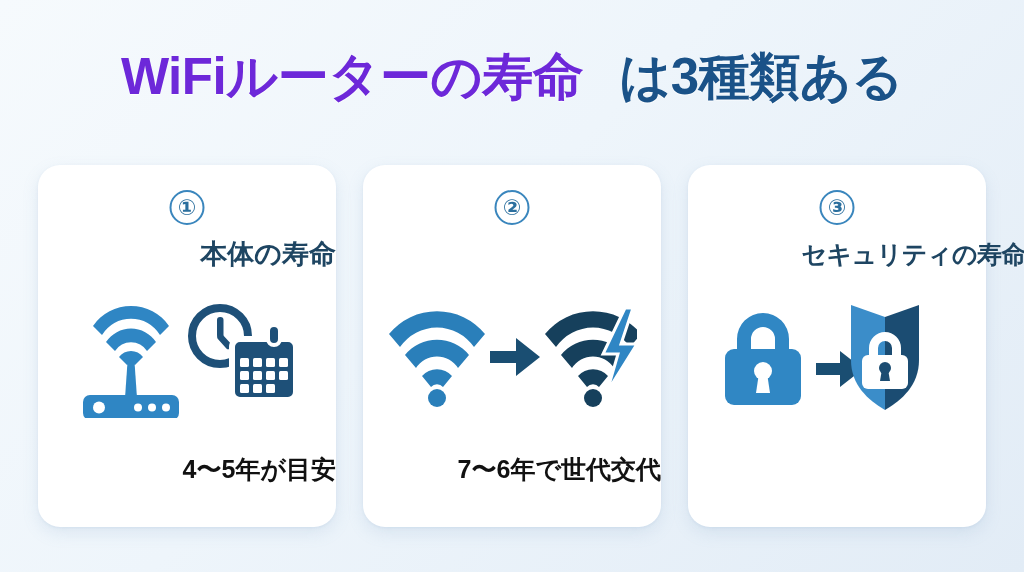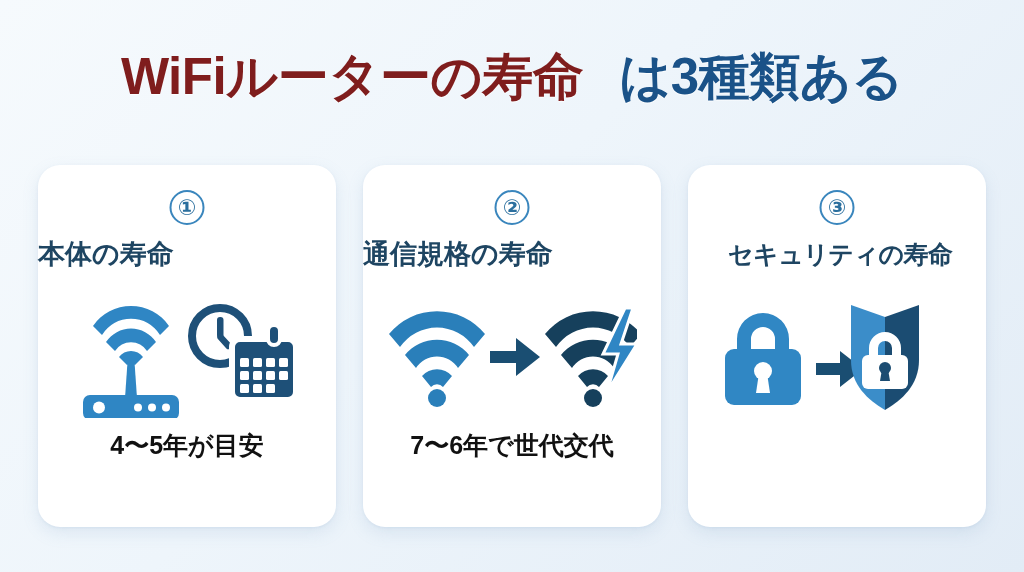--- a/index.html
+++ b/index.html
@@ -28,21 +28,21 @@
     top: 46px;
     width: 1024px;
     text-align: center;
     font-size: 51px;
     font-weight: 700;
     letter-spacing: -0.5px;
     line-height: 62px;
     white-space: nowrap;
     text-shadow: 0 1px 1px rgba(255,255,255,0.85);
   }
-  #title .seg-a { color: #7f1d1d; }
+  #title .seg-a { color: #6d28d9; }
   #title .seg-b { color: #1a5288; margin-left: 36px; }
 
   
   #cards {
     position: absolute;
     left: 38px;
     top: 165px;
     width: 948px;
     height: 362px;
     display: flex;
@@ -75,21 +75,21 @@
     text-align: center;
     box-sizing: border-box;
   }
 
   
   .card-heading {
     position: absolute;
     top: 72px;
     left: 0;
     width: 100%;
-    text-align: left;
+    text-align: right;
     color: #1e4562;
     font-weight: 700;
     font-size: 27px;
     line-height: 34px;
     white-space: nowrap;
     text-shadow: 0 1px 0 rgba(255,255,255,0.6);
   }
   .card-heading.narrow { font-size: 25px; letter-spacing: -0.5px; margin-left: 40px; }
 
   
@@ -109,21 +109,21 @@
     position: absolute;
     left: 0;
     width: 100%;
     text-align: center;
     color: #111111;
     font-weight: 700;
     font-size: 25px;
     line-height: 33px;
     white-space: nowrap;
   }
-  .card-footer.one-line { top: 264px; }
+  .card-footer.one-line { top: 288px; text-align: right; }
   .card-footer.two-line { top: 262px; }
   .card-footer .fl { display: block; }
 </style>
 </head>
 <body>
 
 <div id="slide">
 
   <div id="title">
     <span class="seg-a">WiFiルーターの寿命</span><span class="seg-b">は3種類ある</span>
@@ -182,21 +182,20 @@
         </svg>
       </div>
 
       <div class="card-footer one-line">
         <span class="fl">4〜5年が目安</span>
       </div>
     </div>
 
     <div class="card">
       <div class="num-badge">②</div>
-      <div class="card-heading">通信規格の寿命</div>
 
       <div class="icon-area">
         <svg width="250" height="100" viewBox="0 0 250 100">
 
           <g fill="#2a7fba">
             <path d="M2 26 A62 62 0 0 1 98 26 L87 39 A45 45 0 0 0 13 39 Z"></path>
             <path d="M18 47 A41 41 0 0 1 82 47 L71 60 A25 25 0 0 0 29 60 Z"></path>
             <path d="M35 68 A20 20 0 0 1 65 68 L56 79 A8 8 0 0 0 44 79 Z"></path>
             <circle cx="50" cy="90" r="9"></circle>
           </g>

